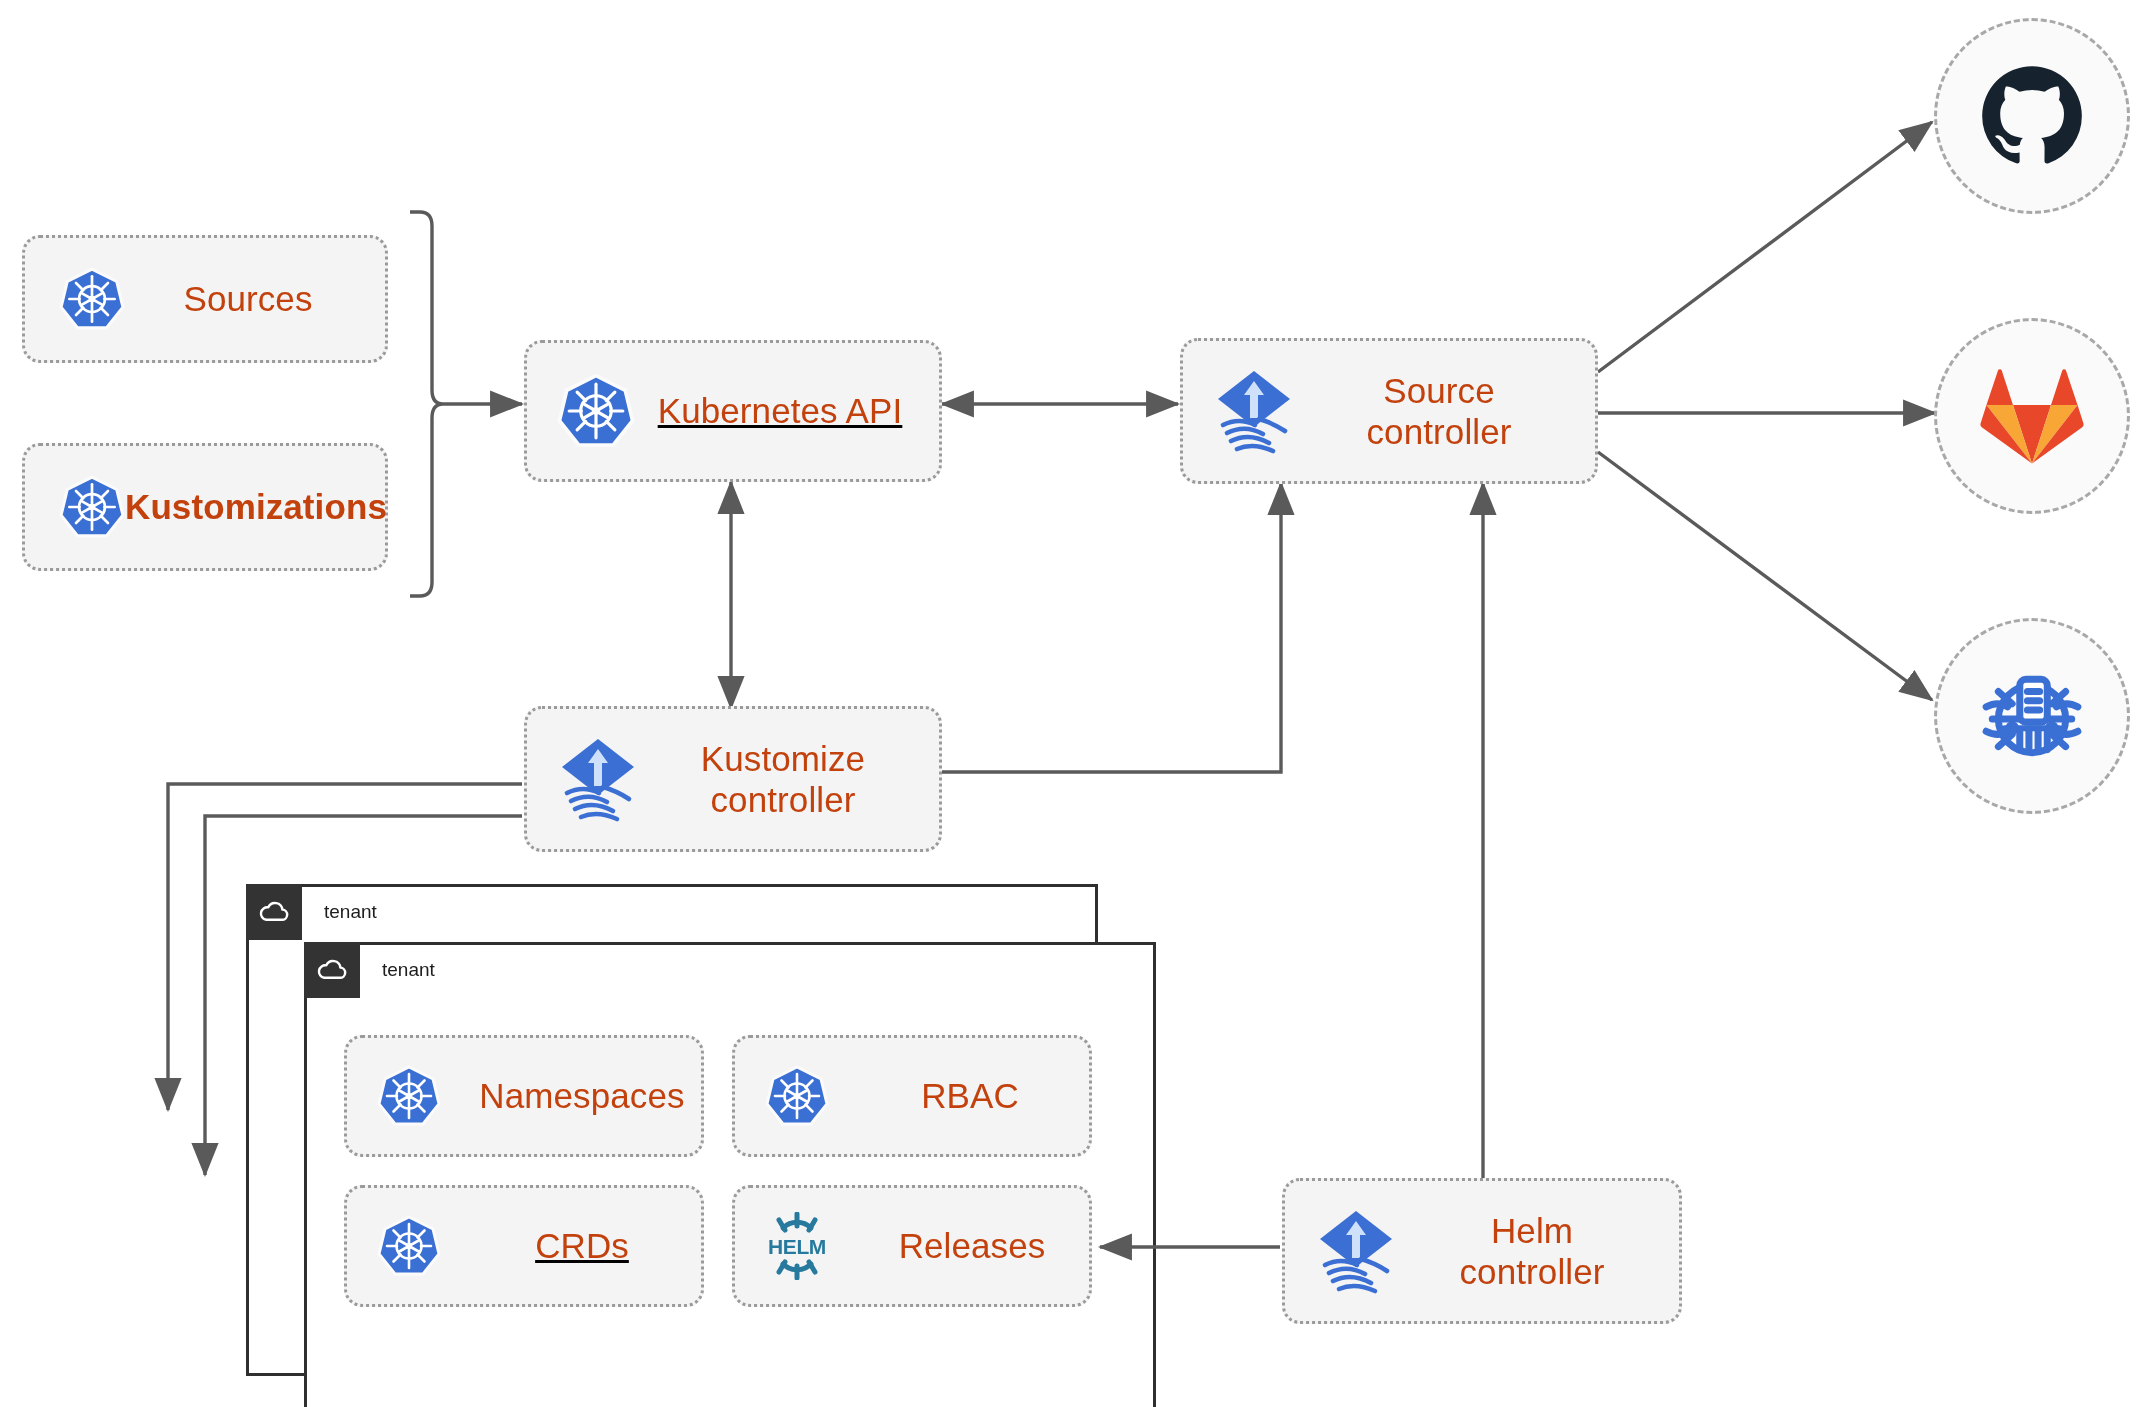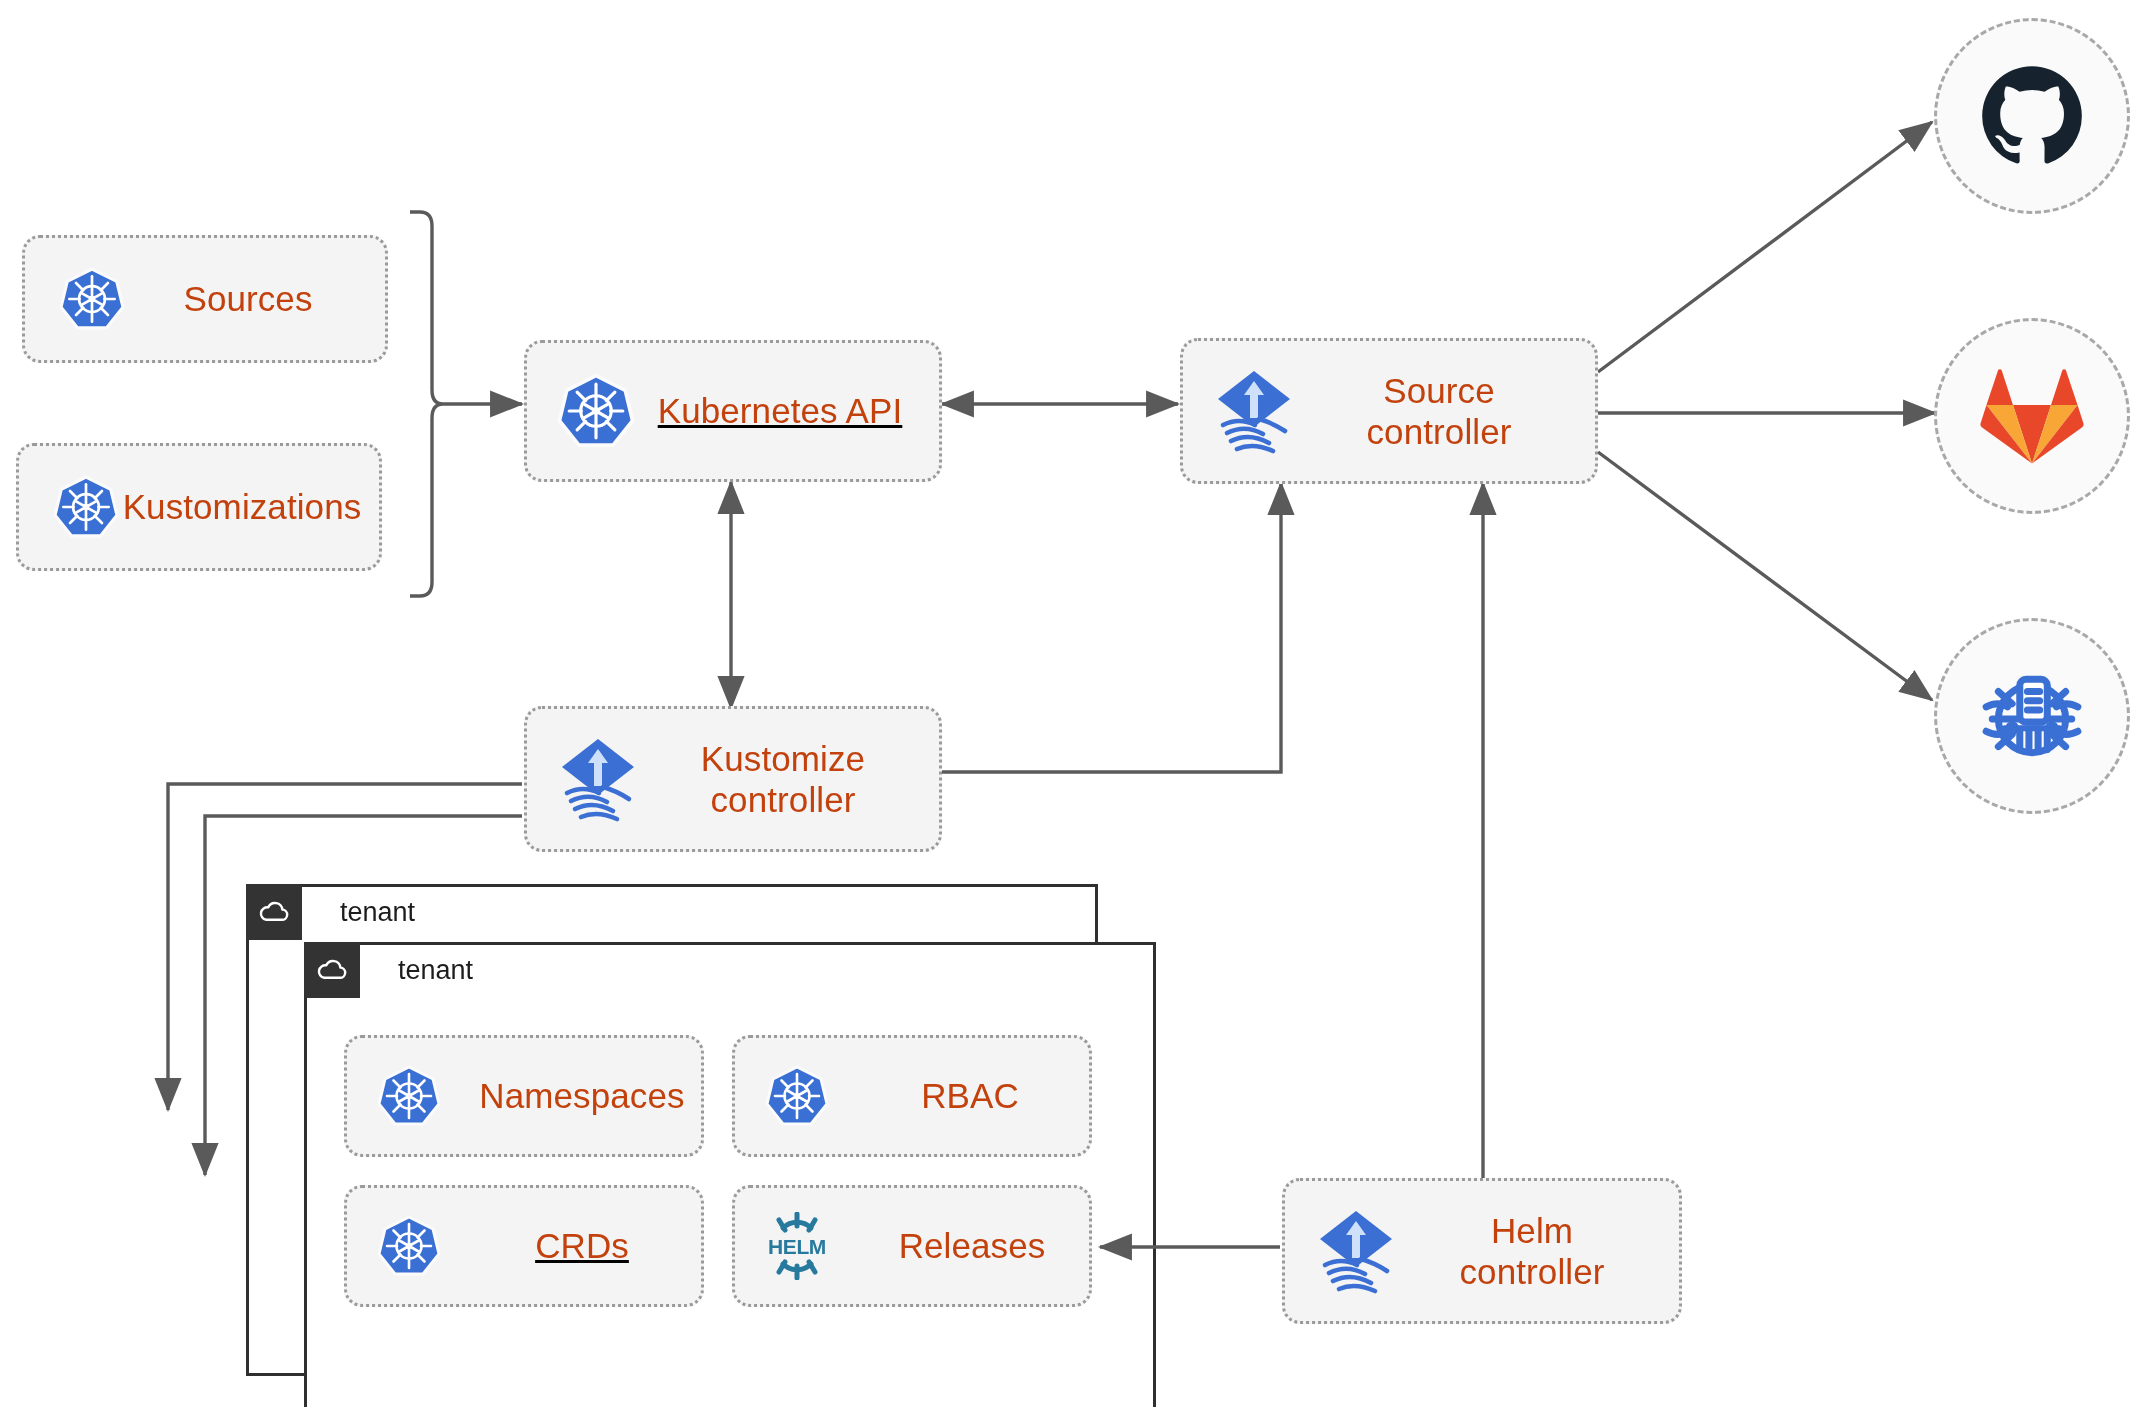--- a/index.html
+++ b/index.html
@@ -39,21 +39,21 @@
   .tenant-hd{
     position:absolute;top:-3px;left:-3px;
     height:56px;display:flex;align-items:center;
   }
   .tenant-badge{
     width:56px;height:56px;background:#333333;
     display:flex;align-items:center;justify-content:center;
     flex:0 0 auto;
   }
   .tenant-name{
-    color:#1d1d1d;font-size:27px;padding-left:38px;white-space:nowrap;
+    color:#1d1d1d;font-size:19px;padding-left:22px;white-space:nowrap;
   }
 
   
   .edges{position:absolute;inset:0;width:2144px;height:1407px;pointer-events:none;}
   .edges-back{z-index:1;}
   .edges-front{z-index:6;}
   .n-layer{z-index:4;}
   .t-layer{z-index:3;}
   .inner-layer{z-index:5;gap:36px;}
 </style>
@@ -240,21 +240,21 @@
           <line x1="32" y1="32" x2="42.5" y2="38"></line>
             <line x1="32" y1="32" x2="32" y2="44"></line>
           <line x1="32" y1="32" x2="21.5" y2="38"></line>
             <line x1="32" y1="32" x2="21.5" y2="26"></line>
         </g>
       </svg>
     </span>
     <span class="lbl">Sources</span>
   </div>
 
-  <div class="node n-layer" style="left:16px;top:443px;width:366px;height:128px;">
+  <div class="node n-layer" style="left:22px;top:443px;width:366px;height:128px;font-weight:bold;">
     <span class="ico" style="margin-left:34px;">
       <svg width="66" height="66" viewBox="0 0 64 64">
         <polygon points="32,3 56,15 62,40 46,60 18,60 2,40 8,15" fill="#3a6fd4" stroke="#fbfbfb" stroke-width="3"></polygon>
         <g fill="none" stroke="#fff" stroke-width="2.6" stroke-linecap="round">
           <circle cx="32" cy="32" r="12.5"></circle>
           <circle cx="32" cy="32" r="3.1" fill="#fff" stroke="none"></circle>
           <line x1="32" y1="10" x2="32" y2="20"></line>
             <line x1="32" y1="44" x2="32" y2="54"></line>
           <line x1="10" y1="32" x2="20" y2="32"></line>
             <line x1="44" y1="32" x2="54" y2="32"></line>

